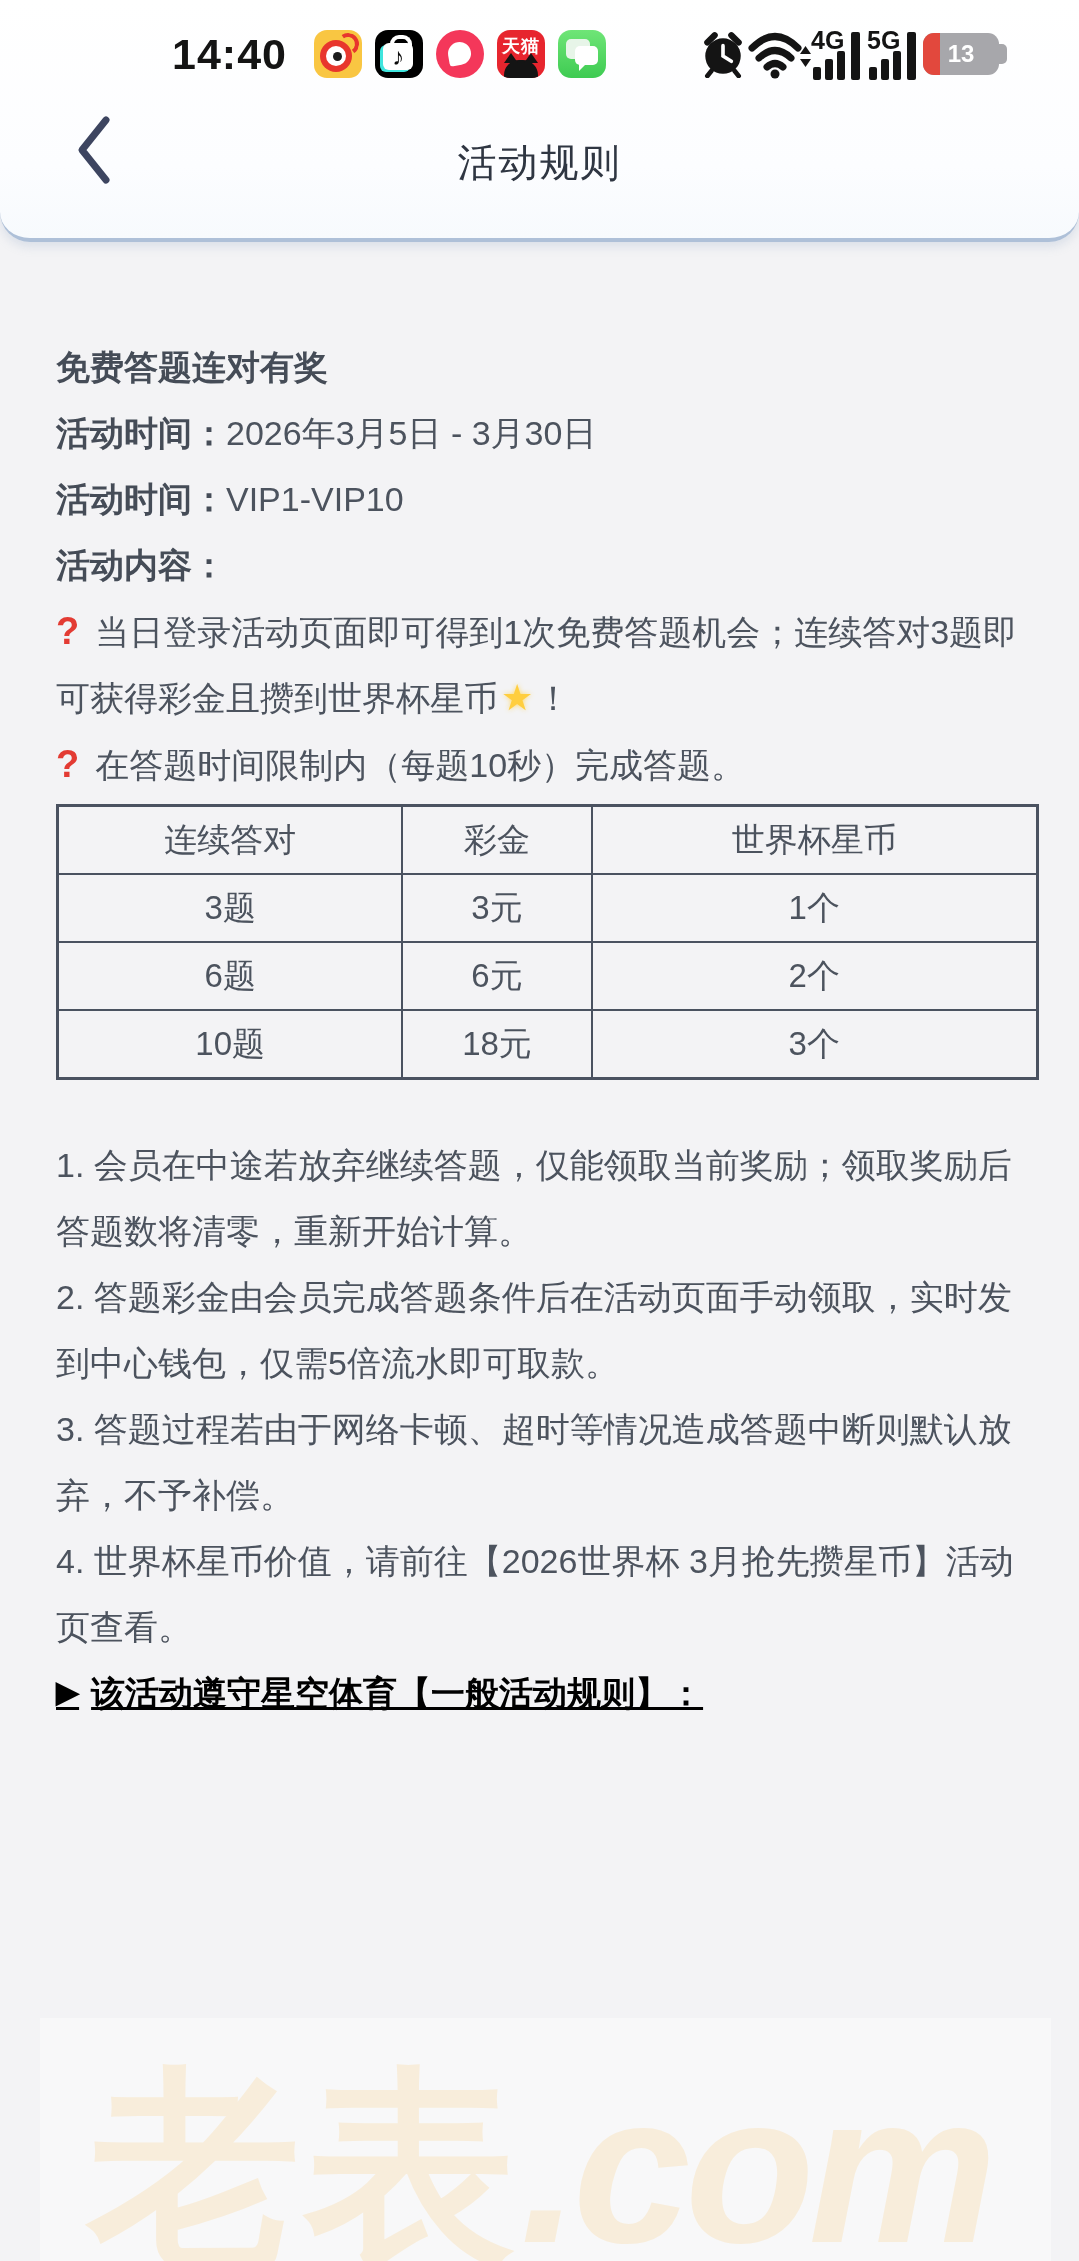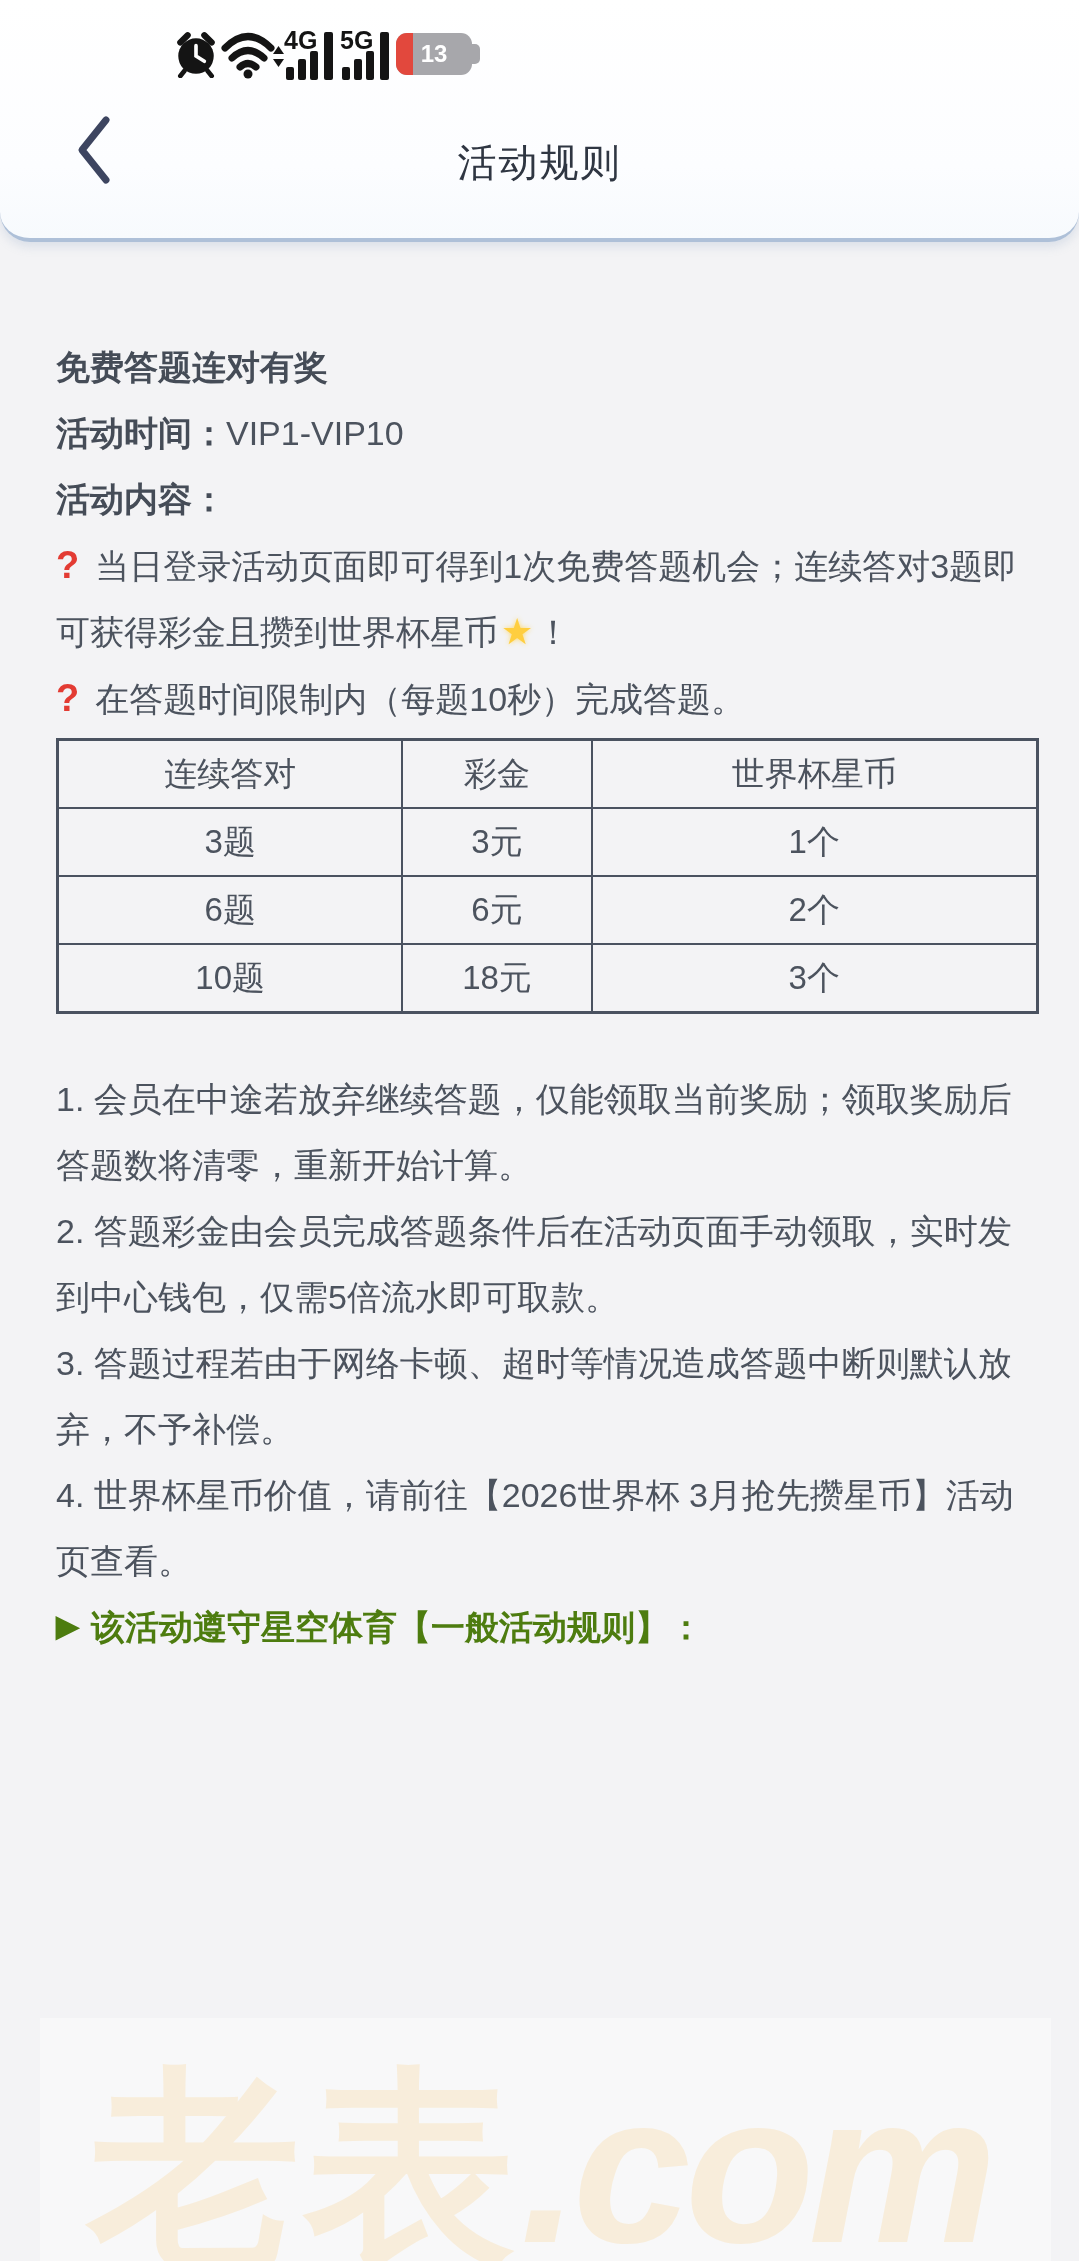--- a/index.html
+++ b/index.html
@@ -62,37 +62,62 @@
   .q-icon{color:#e33b33;font-weight:800;font-size:38px;margin-right:16px;}
   .star-icon{color:#ffce3f;font-size:36px;text-shadow:0 0 5px rgba(255,214,90,.9);margin:0 3px;}
 
   table.rewards{border-collapse:collapse;width:100%;margin-top:6px;table-layout:fixed;
     border:3px solid #4a5260;background:transparent;}
   table.rewards th,table.rewards td{border:2px solid #4a5260;text-align:center;vertical-align:middle;
     height:66px;padding:0;font-size:33px;font-weight:400;color:#4c535e;}
 
   .rules{margin-top:52px;}
   .rules .rules-title{margin-bottom:8px;}
-  .footer-line{margin-top:22px;font-weight:700;color:#4d7c0f;}
+  .footer-line{margin-top:22px;font-weight:700;color:#000000;text-decoration:underline;}
   .tri-icon{font-size:30px;margin-right:12px;position:relative;top:-3px;}
 
   
   .wm-panel{position:absolute;left:40px;right:28px;bottom:0;height:243px;background:rgba(252,252,252,.55);}
   .watermark{position:absolute;left:0;right:0;bottom:-14px;text-align:center;white-space:nowrap;
     color:#f8eddb;z-index:2;line-height:1;}
   .wm-cn{font-size:212px;font-weight:700;letter-spacing:4px;}
   .wm-suffix{font-size:212px;font-style:italic;font-weight:600;letter-spacing:-6px;}
 </style>
 </head>
 <body>
 
 <div class="page">
 
   <header class="header">
     <div class="status">
+      <div class="status-left">
+        <span class="time">14:40</span>
+        <span class="app weibo">
+            <i class="eye-red"></i>
+            <i class="eyeball"></i>
+            <i class="pupil"></i>
+            <i class="arc"></i>
+          </span>
+        <span class="app douyin">
+            <i class="handle"></i>
+            <i class="bag"></i>
+            <span class="note">♪</span>
+          </span>
+        <span class="app redapp">
+            <i class="dot"></i>
+          </span>
+        <span class="app tmall">
+            <span class="tmall-label">天猫</span>
+            <i class="cat"></i>
+          </span>
+        <span class="app msg">
+            <i class="bub1"></i>
+            <i class="bub2"></i>
+          </span>
+      </div>
       <div class="status-right">
         <svg width="48" height="48" viewBox="0 0 46 46">
           <path d="M8 12 L15 5" stroke="#141414" stroke-width="6" stroke-linecap="round"></path>
           <path d="M38 12 L31 5" stroke="#141414" stroke-width="6" stroke-linecap="round"></path>
           <circle cx="23" cy="25" r="17" fill="#141414"></circle>
           <path d="M23 15v10l8 5" stroke="#fff" stroke-width="3.5" fill="none" stroke-linecap="round"></path>
           <path d="M12 39l-4 5 M34 39l4 5" stroke="#141414" stroke-width="4.5" stroke-linecap="round"></path>
         </svg>
         <svg width="64" height="50" viewBox="0 0 64 50">
           <path d="M5 19 Q28 -4 51 19" stroke="#141414" stroke-width="7" fill="none" stroke-linecap="round"></path>
@@ -129,20 +154,21 @@
           <polyline points="34,8 10,38 34,68" fill="none" stroke="#3d4560" stroke-width="7" stroke-linecap="round" stroke-linejoin="round"></polyline>
         </svg>
       </button>
       <h1 class="page-title">活动规则</h1>
     </div>
   </header>
 
   <main class="content">
     <p class="b">免费答题连对有奖</p>
 
+    <p><span class="b">活动时间：</span><span>2026年3月5日 - 3月30日</span></p>
     <p><span class="b">活动时间：</span><span>VIP1-VIP10</span></p>
     <p><span class="b">活动内容：</span><span></span></p>
 
     <p class="bullet"><span class="q-icon">?</span><span>当日登录活动页面即可得到1次免费答题机会；连续答对3题即可获得彩金且攒到世界杯星币</span><span class="star-icon">★</span><span>！</span></p>
     <p class="bullet"><span class="q-icon">?</span><span>在答题时间限制内（每题10秒）完成答题。</span></p>
 
     <table class="rewards">
       <colgroup>
           <col style="width:35.2%">
           <col style="width:19.3%">

